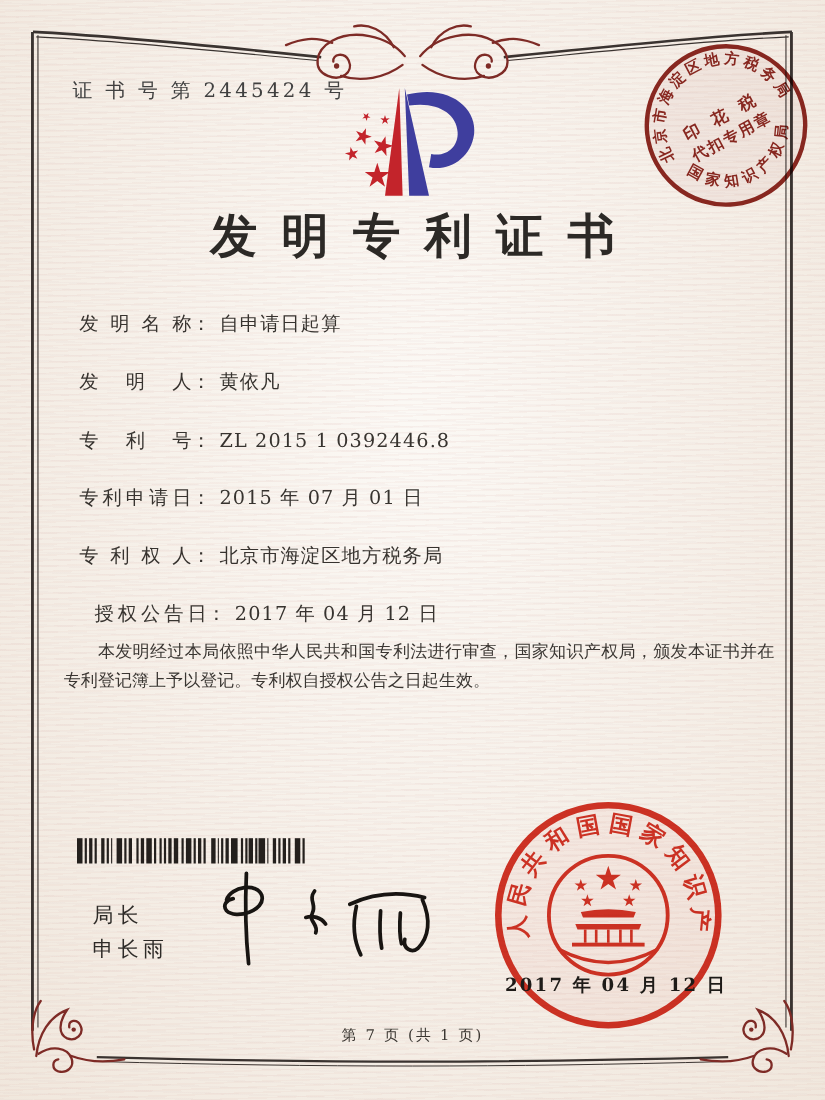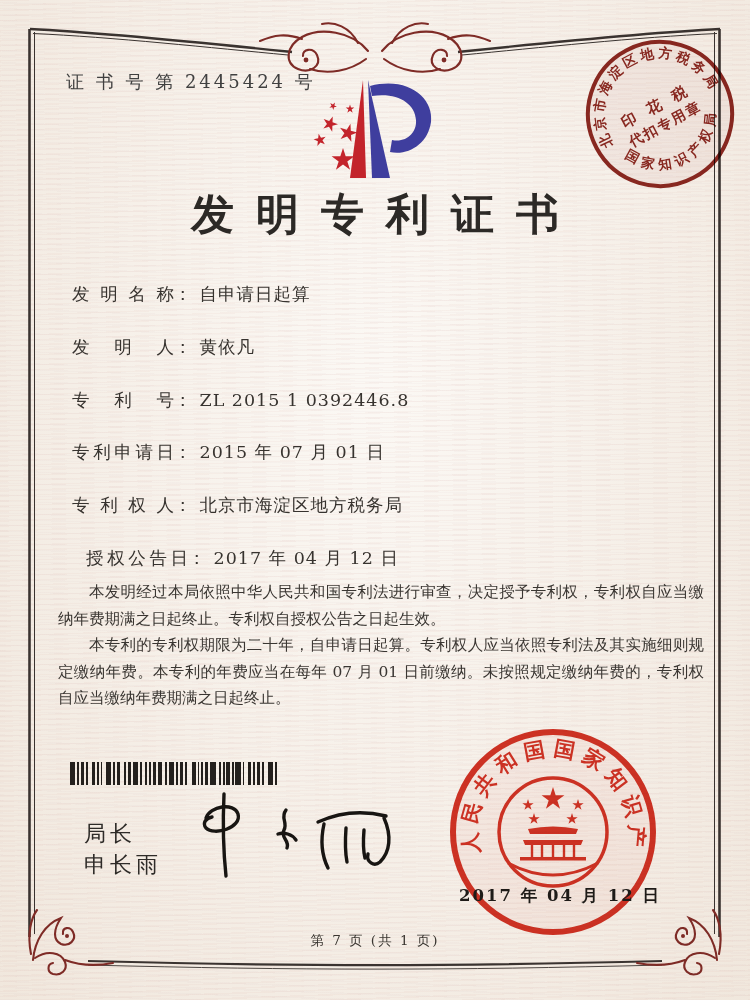--- a/index.html
+++ b/index.html
@@ -22,21 +22,21 @@
          letter-spacing:22px;padding-left:22px;box-sizing:border-box;color:#2c2926;}
   .frow{left:72px;font-size:17.5px;color:#37332f;white-space:nowrap;}
   .flabel{display:inline-block;width:102px;text-align:justify;text-align-last:justify;}
   .fcolon{display:inline-block;margin-right:8px;}
   .fvalue{letter-spacing:1px;}
   .bodytext{left:58px;top:579px;width:646px;font-size:15.5px;line-height:26.5px;
             text-align:justify;color:#3a3632;}
   .bodytext p{margin:0;text-indent:2em;}
   .barcode{left:70px;top:762px;height:23px;display:flex;align-items:stretch;}
   .barcode div{height:100%;}
-  .director{left:84px;font-size:22px;letter-spacing:4px;color:#2e2b28;}
+  .director{left:84px;font-size:19px;letter-spacing:4px;color:#2e2b28;}
   .sig{left:190px;top:788px;}
   .seal{left:448px;top:727px;mix-blend-mode:multiply;}
   .taxstamp{left:574px;top:28px;mix-blend-mode:multiply;}
   .issue-date{left:459px;top:885px;font-size:16.5px;font-weight:bold;letter-spacing:2px;color:#1e1b18;z-index:5;}
   .footer{left:0;top:932px;width:100%;text-align:center;font-size:13.5px;letter-spacing:2px;color:#3a3631;}
   svg{display:block;}
 </style>
 </head>
 <body>
 
@@ -113,22 +113,21 @@
   <span class="flabel">专利申请日</span><span class="fcolon">：</span><span class="fvalue">2015 年 07 月 01 日</span>
 </div>
 <div class="abs frow" style="top:493px;">
   <span class="flabel">专利权人</span><span class="fcolon">：</span><span class="fvalue">北京市海淀区地方税务局</span>
 </div>
 <div class="abs frow" style="top:546px;margin-left:14px;">
   <span class="flabel">授权公告日</span><span class="fcolon">：</span><span class="fvalue">2017 年 04 月 12 日</span>
 </div>
 
 <div class="abs bodytext">
-  <p>本发明经过本局依照中华人民共和国专利法进行审查，决定授予专利权，专利权自应当缴纳年费期满之日起终止。专利权自授权公告之日起生效。</p>
-  <p>本专利的专利权期限为二十年，自申请日起算。专利权人应当依照专利法及其实施细则规定缴纳年费。本专利的年费应当在每年 07 月 01 日前缴纳。未按照规定缴纳年费的，专利权自应当缴纳年费期满之日起终止。</p>
+  <p>本发明经过本局依照中华人民共和国专利法进行审查，国家知识产权局，颁发本证书并在专利登记簿上予以登记。专利权自授权公告之日起生效。</p>
 </div>
 
 <div class="abs barcode" id="barcode">
     <div style="width: 5.4px; background: rgb(36, 32, 29);"></div>
     <div style="width: 1.8px; background: transparent;"></div>
     <div style="width: 1.8px; background: rgb(36, 32, 29);"></div>
     <div style="width: 1.8px; background: transparent;"></div>
     <div style="width: 3.6px; background: rgb(36, 32, 29);"></div>
     <div style="width: 1.8px; background: transparent;"></div>
     <div style="width: 1.8px; background: rgb(36, 32, 29);"></div>

